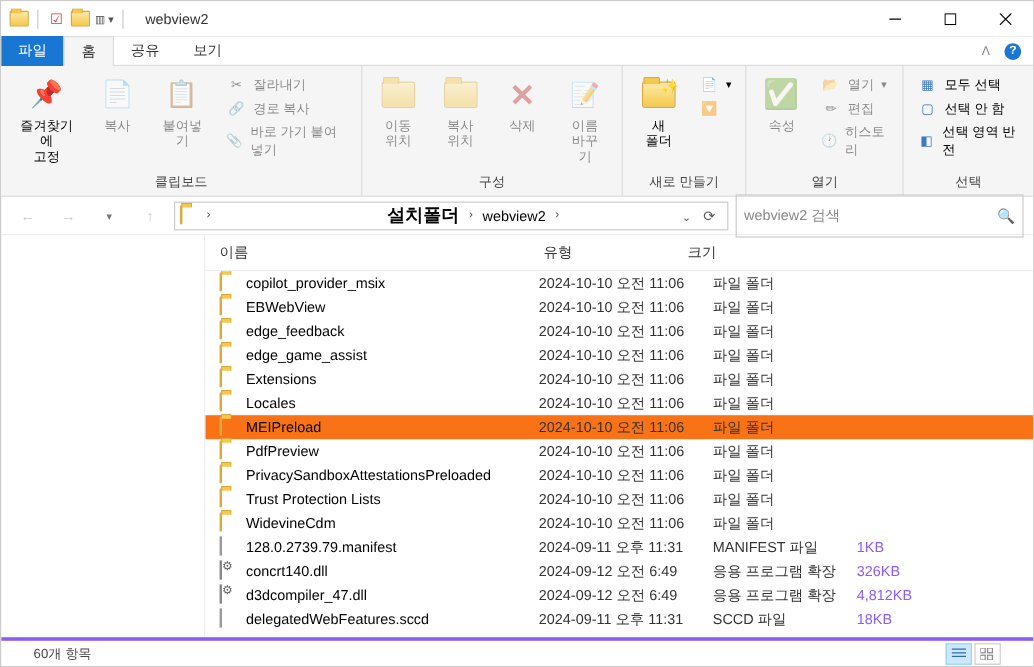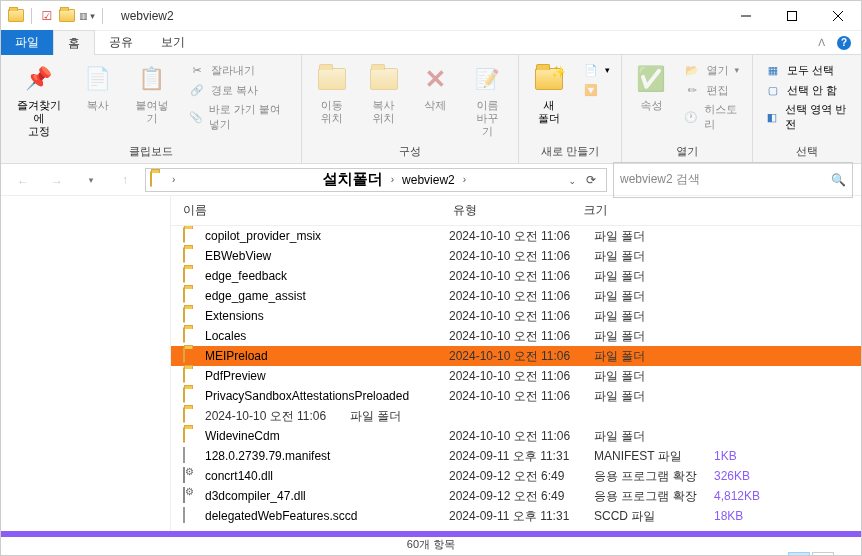--- a/index.html
+++ b/index.html
@@ -51,32 +51,32 @@
 .searchbox .sico { margin-left: auto; }
 
 
 .main { flex: 1; display: flex; overflow: hidden; }
 .tree { width: 170px; border-right: 1px solid #eee; }
 .filearea { flex: 1; display: flex; flex-direction: column; overflow: hidden; }
 .headers { display: flex; border-bottom: 1px solid #eee; padding: 6px 0 6px 12px; font-size: 12px; color: #333; }
 .col-name { width: 270px; }
 .col-date { width: 145px; }
 .col-type { width: 120px; }
-.col-size { width: 75px; text-align: center; padding-right: 30px; }
+.col-size { width: 75px; text-align: left; padding-right: 30px; }
 .rows { flex: 1; overflow-y: auto; }
 .row { display: flex; align-items: center; padding: 2px 1px 2px 12px; font-size: 12px; height: 20px; }
 .row.hover { background: #f97316; }
 .row .fico { width: 16px; height: 16px; margin-right: 6px; flex-shrink: 0; }
 .row .name { width: 244px; white-space: nowrap; overflow: hidden; }
 .row .date { width: 145px; color: #333; }
 .row .type { width: 120px; color: #333; }
 .row .size { width: 75px; text-align: left; padding-right: 30px; color: #8b5cf6; }
 
 
-.status { height: 24px; border-top: 6px solid #8b5cf6; display: flex; align-items: center; padding: 0 27px; font-size: 11px; color: #444; flex-direction: column; }
+.status { height: 24px; border-top: 3px solid #8b5cf6; display: flex; align-items: center; padding: 0 27px; font-size: 11px; color: #444; }
 .status .viewbtns { margin-left: auto; display: flex; gap: 2px; }
 .status .vbtn { width: 22px; height: 18px; border: 1px solid #ccc; display: flex; align-items: center; justify-content: center; }
 .status .vbtn.active { background: #cce8ff; border-color: #99d1ff; }
 
 
 .folder-icon { width: 16px; height: 13px; background: linear-gradient(#ffe9a8, #f5c94e); border: 1px solid #d9a93e; border-radius: 1px; position: relative; }
 .folder-icon::before { content: ""; position: absolute; top: -3px; left: 0; width: 7px; height: 3px; background: #f5c94e; border: 1px solid #d9a93e; border-bottom: none; border-radius: 1px 1px 0 0; }
 .file-icon { width: 13px; height: 16px; background: #fff; border: 1px solid #999; position: relative; }
 .file-icon::before { content: ""; position: absolute; top: 3px; left: 2px; right: 2px; height: 1px; background: #ccc; box-shadow: 0 2px 0 #ccc, 0 4px 0 #ccc, 0 6px 0 #ccc; }
 .dll-icon { width: 14px; height: 14px; border: 1px solid #888; background: #eee; position: relative; }
@@ -355,20 +355,21 @@
         </div>
         <div class="row">
           <span class="fico"><span class="folder-icon"></span></span>
           <span class="name">PrivacySandboxAttestationsPreloaded</span>
           <span class="date">2024-10-10 오전 11:06</span>
           <span class="type">파일 폴더</span>
           <span class="size"></span>
         </div>
         <div class="row">
           <span class="fico"><span class="folder-icon"></span></span>
+          <span class="name">Trust Protection Lists</span>
           <span class="date">2024-10-10 오전 11:06</span>
           <span class="type">파일 폴더</span>
           <span class="size"></span>
         </div>
         <div class="row">
           <span class="fico"><span class="folder-icon"></span></span>
           <span class="name">WidevineCdm</span>
           <span class="date">2024-10-10 오전 11:06</span>
           <span class="type">파일 폴더</span>
           <span class="size"></span>

